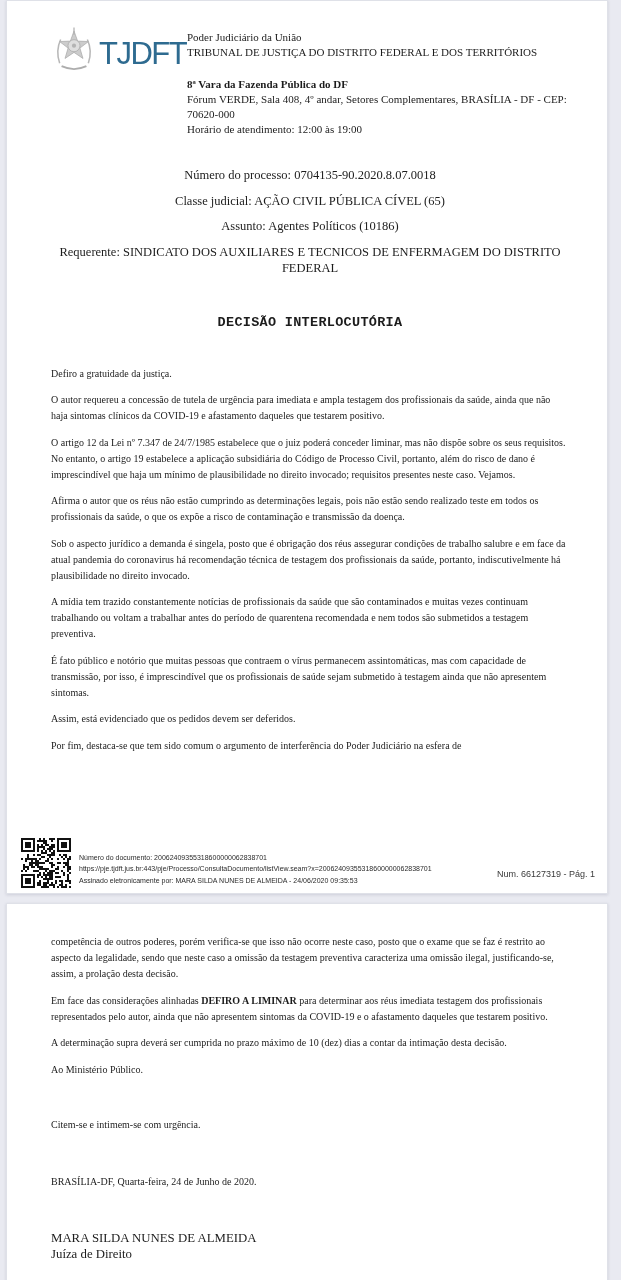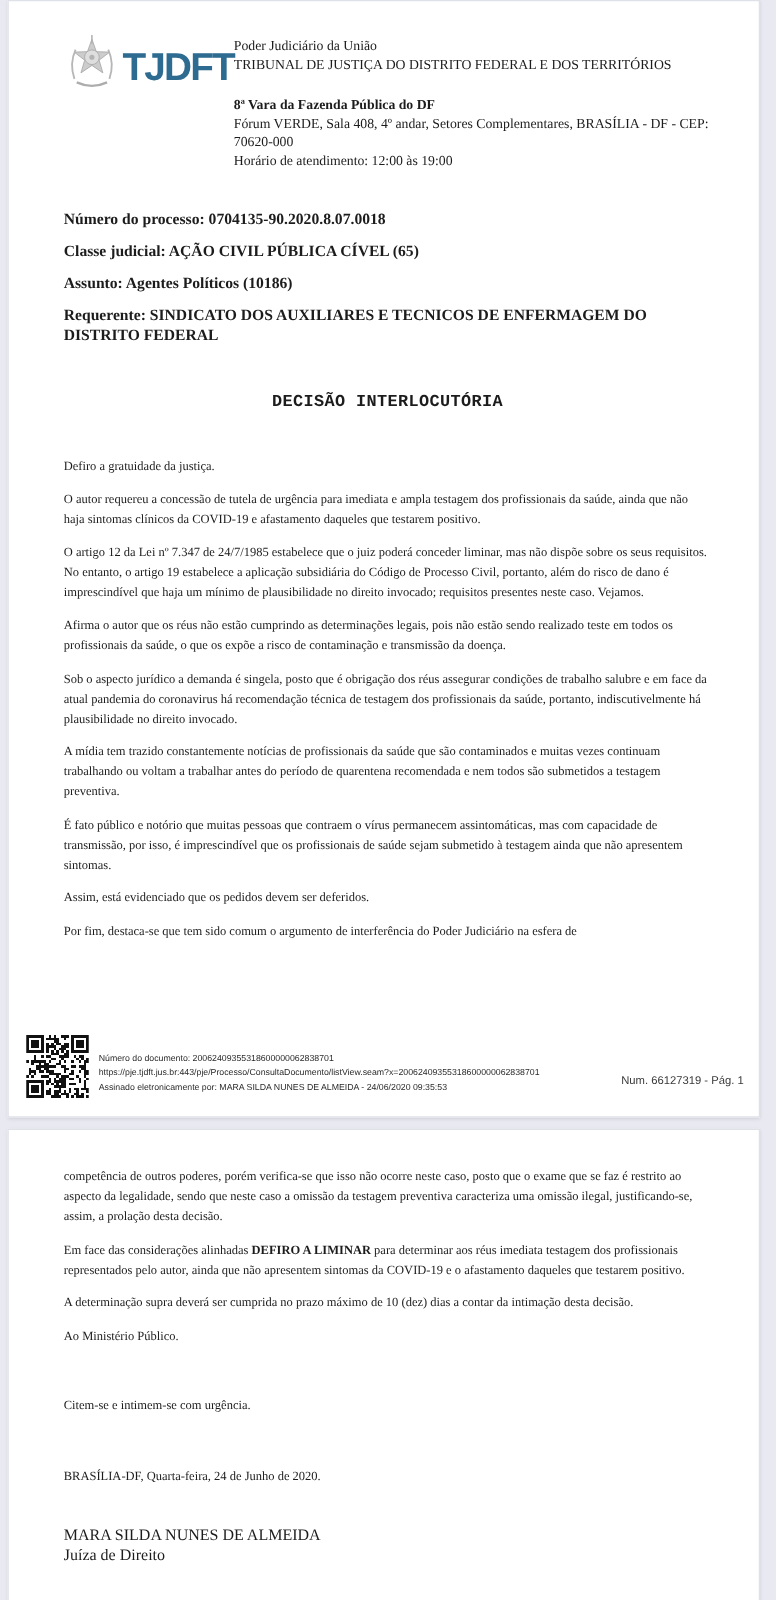--- a/index.html
+++ b/index.html
@@ -15,43 +15,43 @@
   }
   .page1{height:894px;position:relative;padding:26px 38px 0 44px;}
   .page-gap{height:9px;}
   .page2{height:420px;padding:30px 38px 0 44px;}
 
   
   .hdr{display:flex;}
   .hdr-left{width:136px;flex:none;display:flex;align-items:flex-start;}
   .emblem{margin:0 0 0 2px;}
   .logotype{
-    font-family:"Liberation Sans",sans-serif;font-weight:bold;
+    font-family:"Liberation Sans",sans-serif;font-weight:normal;
     font-size:31px;color:#2e6b90;letter-spacing:-1.5px;line-height:1;
     margin:11px 0 0 4px;
   }
   .hdr-right{font-size:11px;line-height:15px;width:398px;padding-top:3px;}
   .vara-block{margin-top:17px;}
   .vara-name{font-weight:bold;}
 
   
   .fields{margin-top:30px;}
-  .field{font-weight:bold;font-size:12.5px;line-height:16.5px;margin:0 0 9px 0;}
+  .field{font-weight:normal;font-size:12.5px;line-height:16.5px;margin:0 0 9px 0;text-align:center;}
 
   .doc-title{text-align:center;font-weight:bold;font-size:13.5px;letter-spacing:.3px;
     margin:38px 0 36px 0;font-family:Liberation Mono, monospace;}
 
   .para{font-size:10px;line-height:16px;margin:0 0 10.5px 0;}
   .mb-41{margin-bottom:41px;}
   .mb-39{margin-bottom:39px;}
-  .mb-30{margin-bottom:30px;}
+  .mb-30{margin-bottom:40px;}
   .sig{font-weight:normal;font-size:12.8px;line-height:16px;margin:0;}
 
   
-  .footer{position:absolute;left:8px;right:10px;bottom:13px;height:54px;}
+  .footer{position:absolute;left:8px;right:10px;bottom:3px;height:54px;}
   .qr{position:absolute;left:6px;bottom:1px;width:50px;height:52px;}
   .ftext{
     position:absolute;left:64px;bottom:4px;
     font-family:"Liberation Sans",sans-serif;font-size:7px;line-height:11.5px;color:#2a2a2a;
     white-space:nowrap;
   }
   .pagenum{
     position:absolute;right:2px;bottom:11px;
     font-family:"Liberation Sans",sans-serif;font-size:9px;color:#3a3a3a;
   }

